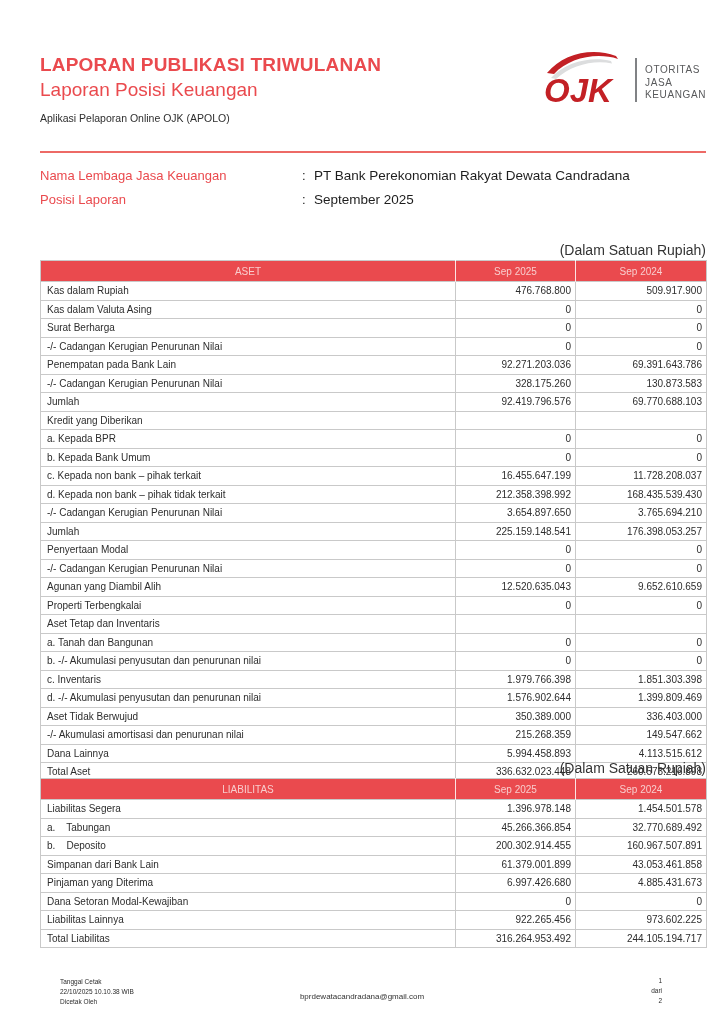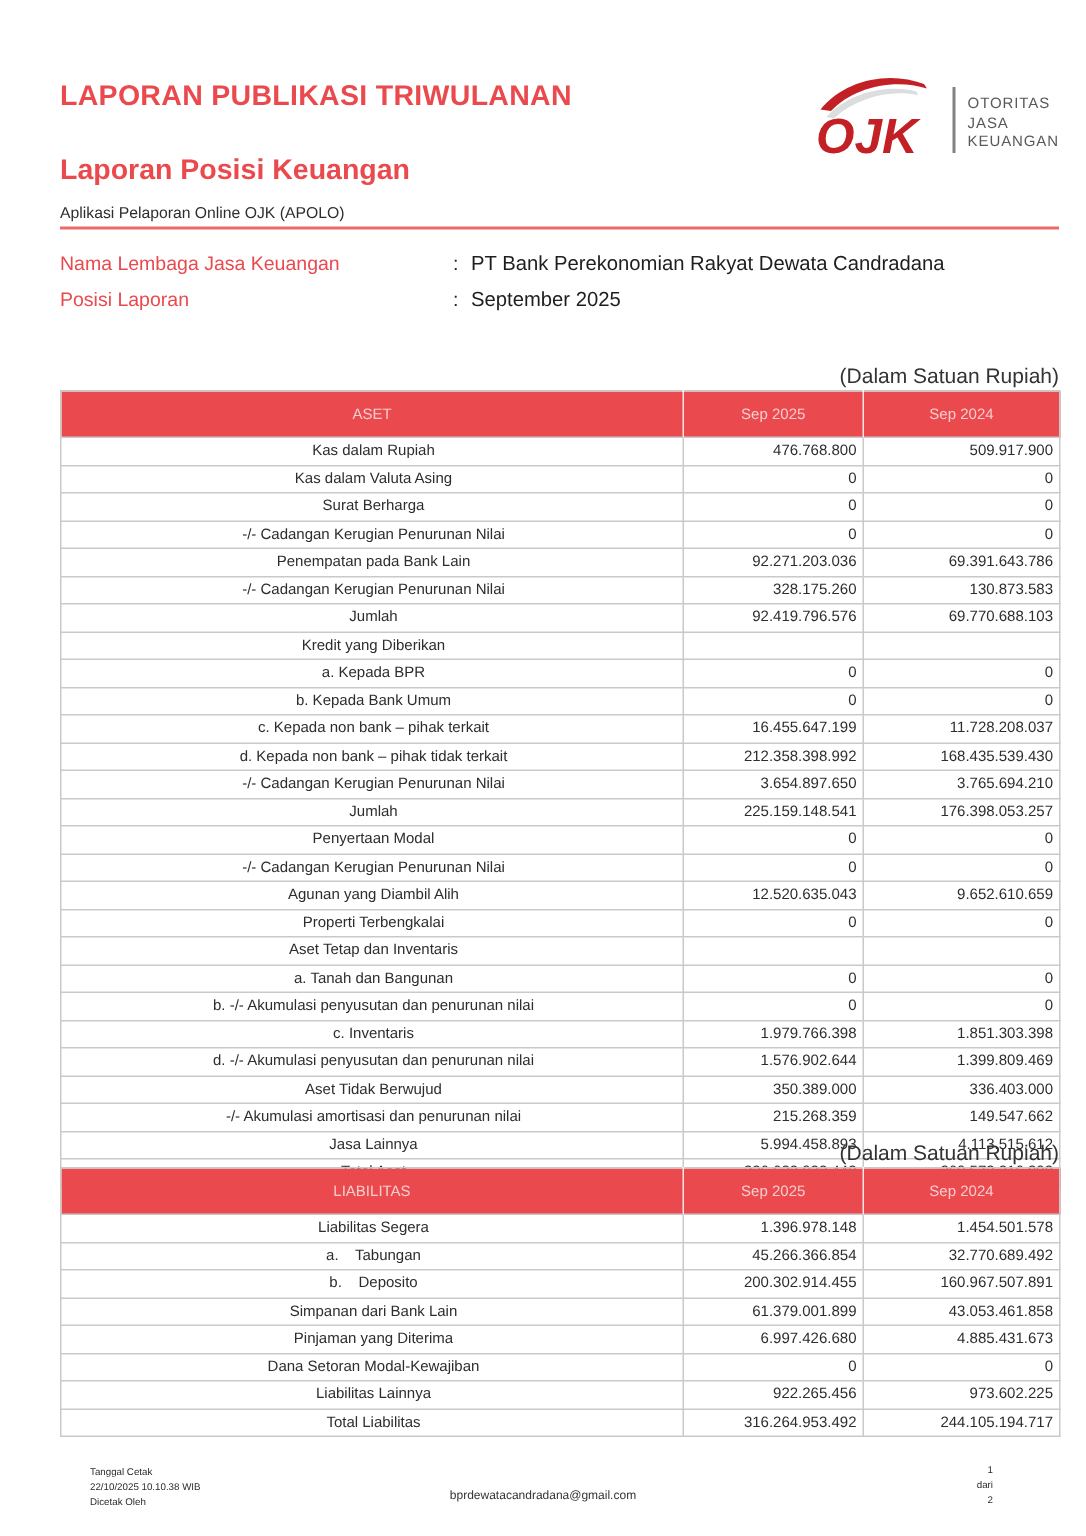--- a/index.html
+++ b/index.html
@@ -11,21 +11,21 @@
     --ink:#3A3A3A;
   }
   *{margin:0;padding:0;box-sizing:border-box;}
   html,body{width:724px;height:1024px;background:#fff;overflow:hidden;
     font-family:"Liberation Sans",sans-serif;color:var(--ink);}
   .page{position:relative;width:724px;height:1024px;background:#fff;}
 
   
   .hdr{position:absolute;top:52px;left:40px;right:18px;display:flex;justify-content:space-between;align-items:flex-start;}
   .hdr h1{font-size:19px;line-height:25px;color:var(--accent);font-weight:bold;letter-spacing:.2px;}
-  .hdr h2{font-size:19px;line-height:25px;color:var(--accent);font-weight:bold;margin-top:24px;}
+  .hdr h2{font-size:19px;line-height:25px;color:var(--accent);font-weight:normal;}
   .hdr .app{margin-top:10px;font-size:10.5px;color:#2e2e2e;}
   .logo{display:flex;align-items:center;margin-top:-6px;}
   .logo .bar{width:2px;height:44px;background:#808285;margin:6px 8px 0 4px;}
   .logo .org{font-size:10px;line-height:12.5px;color:var(--logo-gray);letter-spacing:.6px;margin-top:12px;}
 
   .red-line{position:absolute;top:151px;left:40px;width:666px;height:2px;background:#ED6A66;}
 
   
   .info{position:absolute;top:168px;left:40px;width:666px;font-size:13px;}
   .info .row{display:flex;margin-bottom:9px;align-items:baseline;}
@@ -38,25 +38,25 @@
   .unit2{top:760px;}
 
   
   table{position:absolute;left:40px;width:666px;border-collapse:collapse;table-layout:fixed;}
   .t-aset{top:260px;}
   .t-liab{top:778px;}
   col.c-lbl{width:415px;}
   col.c-v1{width:120px;}
   col.c-v2{width:131px;}
   th{background:var(--accent);color:var(--header-text);font-weight:normal;font-size:10px;
-     height:31px;padding:0 4px;text-align:center;}
+     height:21px;padding:0 4px;text-align:center;}
   th + th{border-left:1px solid rgba(255,255,255,.85);}
   td{border:1px solid var(--border);font-size:10px;line-height:11.5px;padding:3px 4px 3px 6px;
      height:17.6px;background:#fff;color:#2d2d2d;}
-  td.lbl{text-align:center;white-space:pre-wrap;}
+  td.lbl{text-align:left;white-space:pre-wrap;}
   td.num{text-align:right;padding-right:4px;}
   table{border:1px solid var(--border);}
 
   
   .foot{position:absolute;left:0;right:0;top:974px;height:46px;font-size:6.5px;color:#2b2b2b;}
   .foot .blk-left{position:absolute;left:60px;top:3px;line-height:10px;}
   .foot .blk-mail{position:absolute;left:0;right:0;top:18px;text-align:center;font-size:8px;color:#333;}
   .foot .blk-page{position:absolute;right:62px;top:2px;text-align:right;line-height:10px;}
 </style>
 </head>
@@ -235,21 +235,21 @@
           <td class="lbl">Aset Tidak Berwujud</td>
           <td class="num">350.389.000</td>
           <td class="num">336.403.000</td>
         </tr>
         <tr>
           <td class="lbl">-/- Akumulasi amortisasi dan penurunan nilai</td>
           <td class="num">215.268.359</td>
           <td class="num">149.547.662</td>
         </tr>
         <tr>
-          <td class="lbl">Jasa Lainnya</td>
+          <td class="lbl">Dana Lainnya</td>
           <td class="num">5.994.458.893</td>
           <td class="num">4.113.515.612</td>
         </tr>
         <tr>
           <td class="lbl">Total Aset</td>
           <td class="num">336.632.023.448</td>
           <td class="num">260.573.216.898</td>
         </tr>
       </tbody>
   </table>

